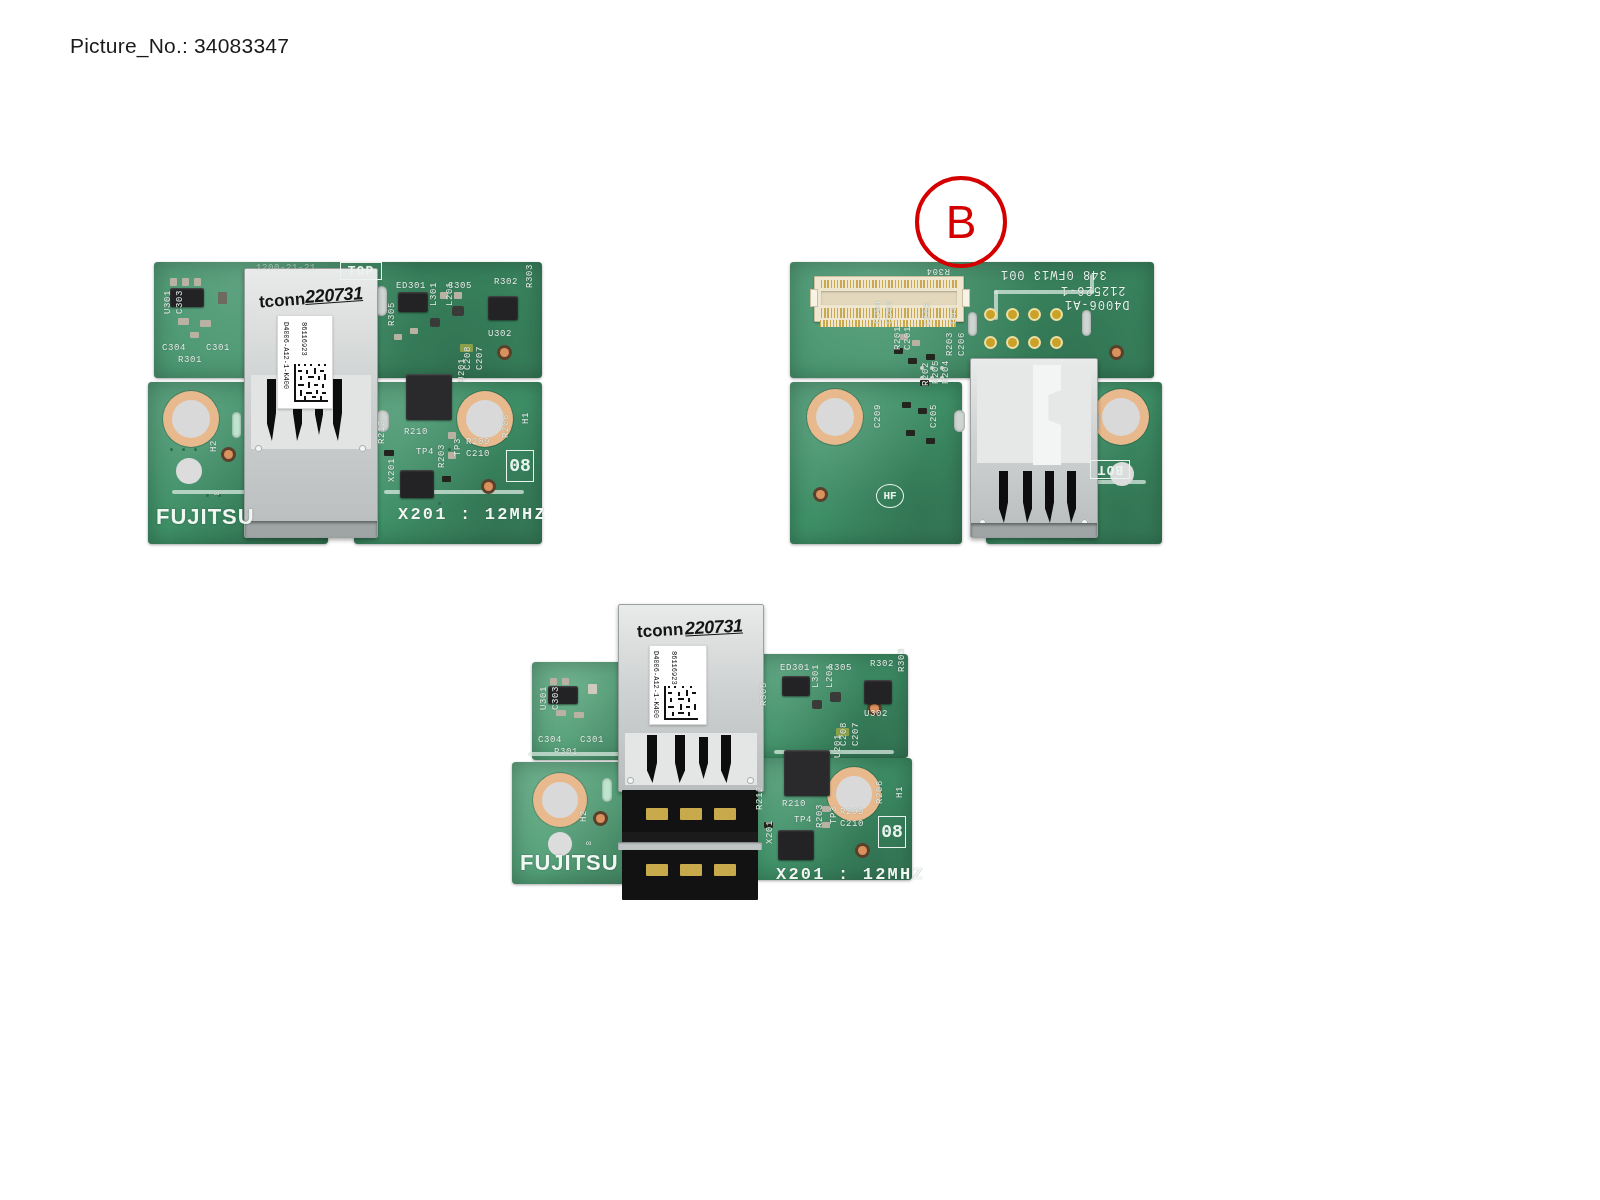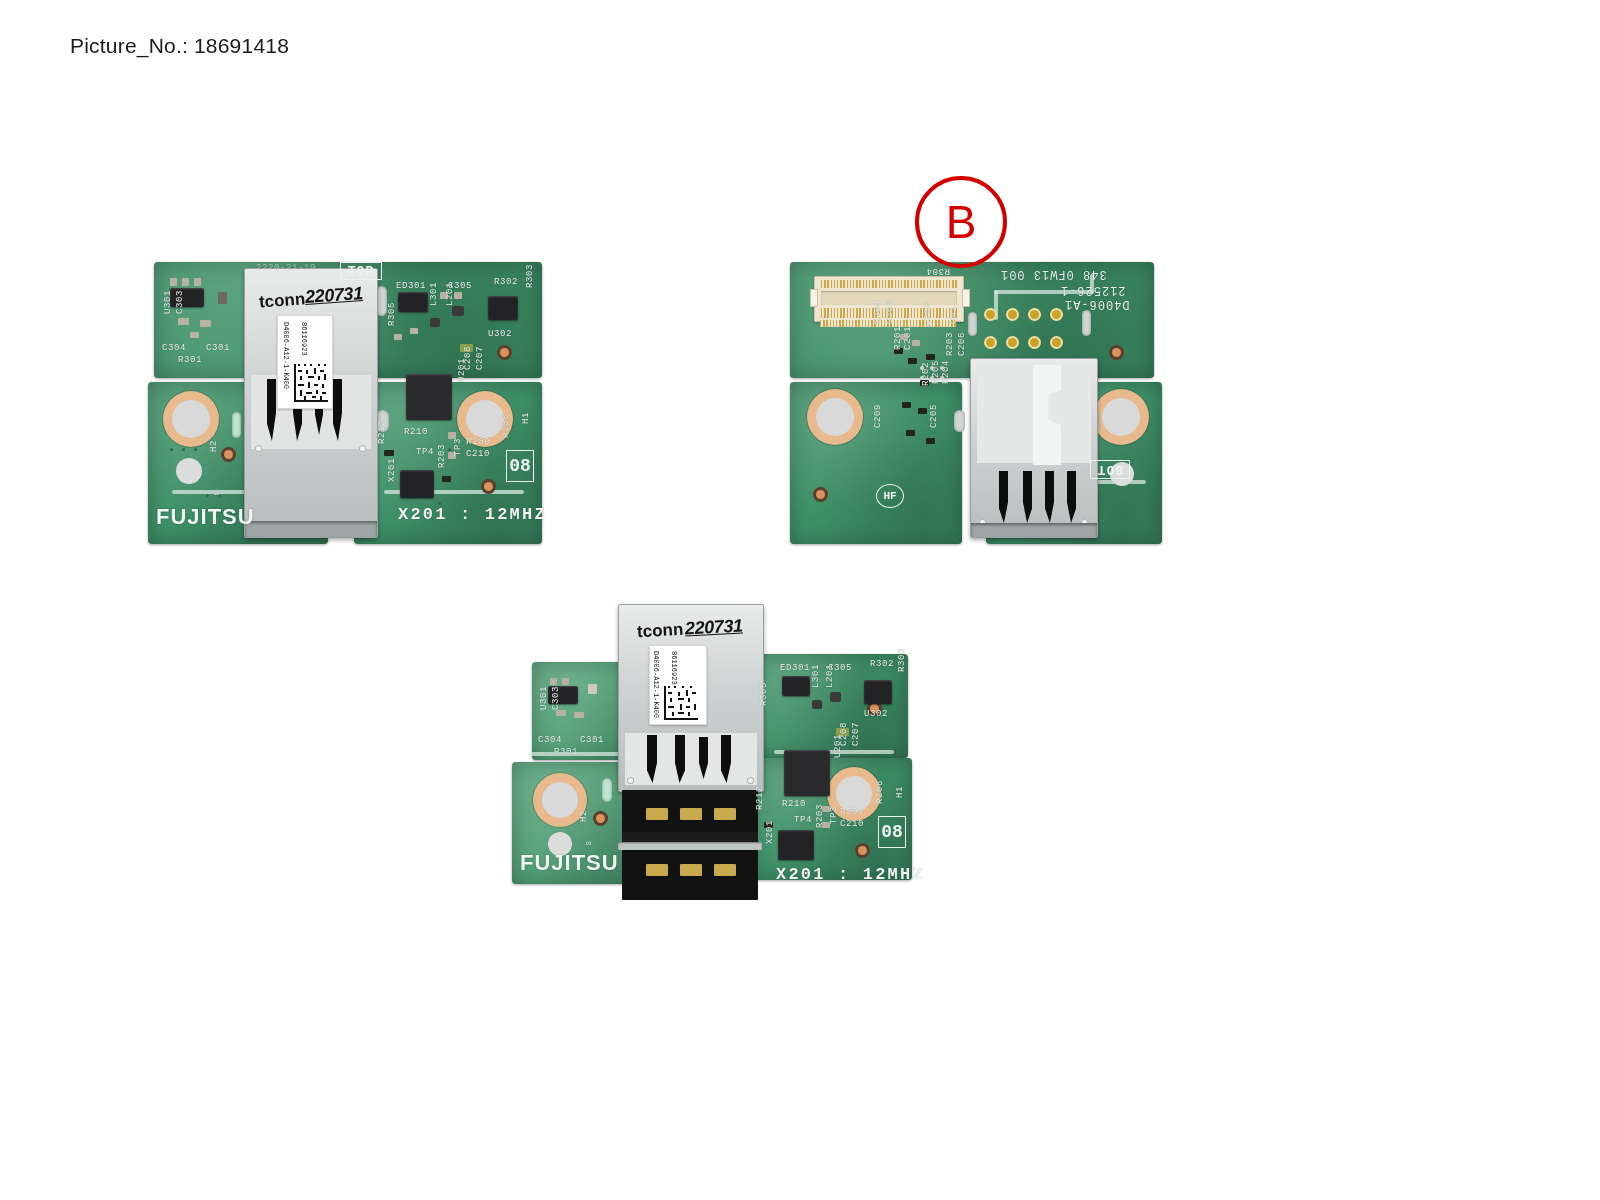--- a/index.html
+++ b/index.html
@@ -91,21 +91,21 @@
 
   
   #ann-b{position:absolute;border:4px solid #d40000;border-radius:50%;
          display:flex;align-items:center;justify-content:center;
          color:#d40000;font-family:"Liberation Sans",sans-serif;font-size:46px;
          font-weight:400;line-height:1;background:transparent;}
 </style>
 </head>
 <body>
 
-<div id="header">Picture_No.: 18691418</div>
+<div id="header">Picture_No.: 34083347</div>
 
 <div class="board" style="left:148px;top:262px;width:394px;height:282px;">
 
   <div class="pcb" style="left:6px;top:0;width:388px;height:116px;"></div>
 
   <div class="pcb" style="left:0;top:120px;width:180px;height:162px;"></div>
 
   <div class="pcb" style="left:206px;top:120px;width:188px;height:162px;"></div>
 
   <div class="trace" style="left:24px;top:228px;width:130px;height:4px;"></div>
@@ -223,21 +223,21 @@
   <div class="silk rot90" style="left:310px;top:120px;">U201</div>
   <div class="silk" style="left:256px;top:166px;">R210</div>
   <div class="silk" style="left:268px;top:186px;">TP4</div>
   <div class="silk" style="left:318px;top:176px;">R209</div>
   <div class="silk" style="left:318px;top:188px;">C210</div>
   <div class="silk rot90" style="left:354px;top:176px;">R206</div>
   <div class="silk rot90" style="left:306px;top:194px;">TP3</div>
   <div class="silk rot90" style="left:290px;top:206px;">R203</div>
   <div class="silk rot90" style="left:240px;top:220px;">X201</div>
   <div class="silk rot90" style="left:230px;top:182px;">R212</div>
-  <div class="silk" style="left:108px;top:2px;opacity:.55;">2220-21-19</div>
+  <div class="silk" style="left:108px;top:2px;opacity:.55;">1200-21-21</div>
 
   <div class="silk rot90" style="left:62px;top:190px;">H2</div>
   <div class="silk rot90" style="left:374px;top:162px;">H1</div>
 
   <div class="boxlbl" style="left:358px;top:188px;width:26px;height:30px;font-size:18px;">08</div>
   <div class="boxlbl" style="left:192px;top:0px;width:40px;height:16px;font-size:13px;letter-spacing:1px;">TOP</div>
 
   <div class="silk big" style="left:250px;top:244px;">X201 : 12MHZ</div>
   <div class="fujitsu" style="left:8px;top:242px;">FUJITSU</div>
   <div class="silk" style="left:66px;top:228px;">∞</div>

